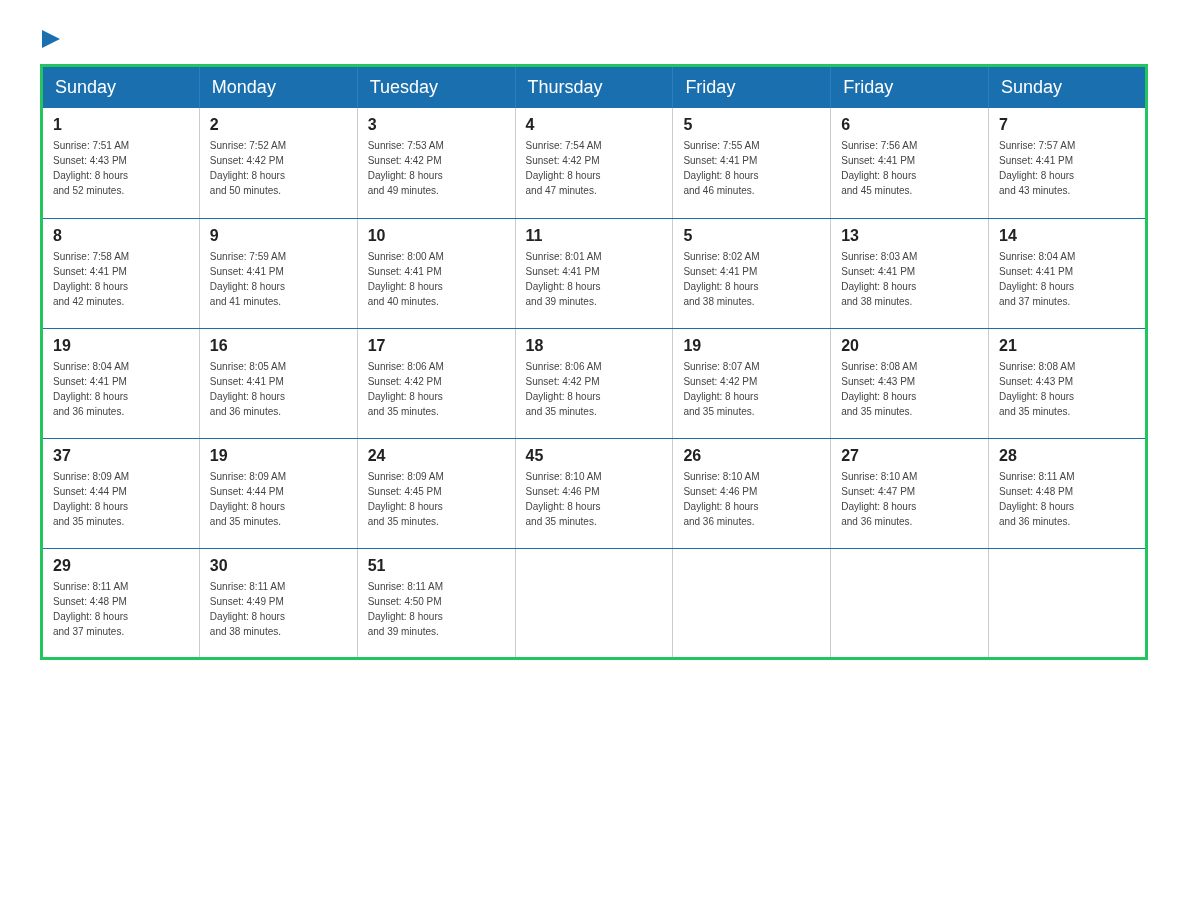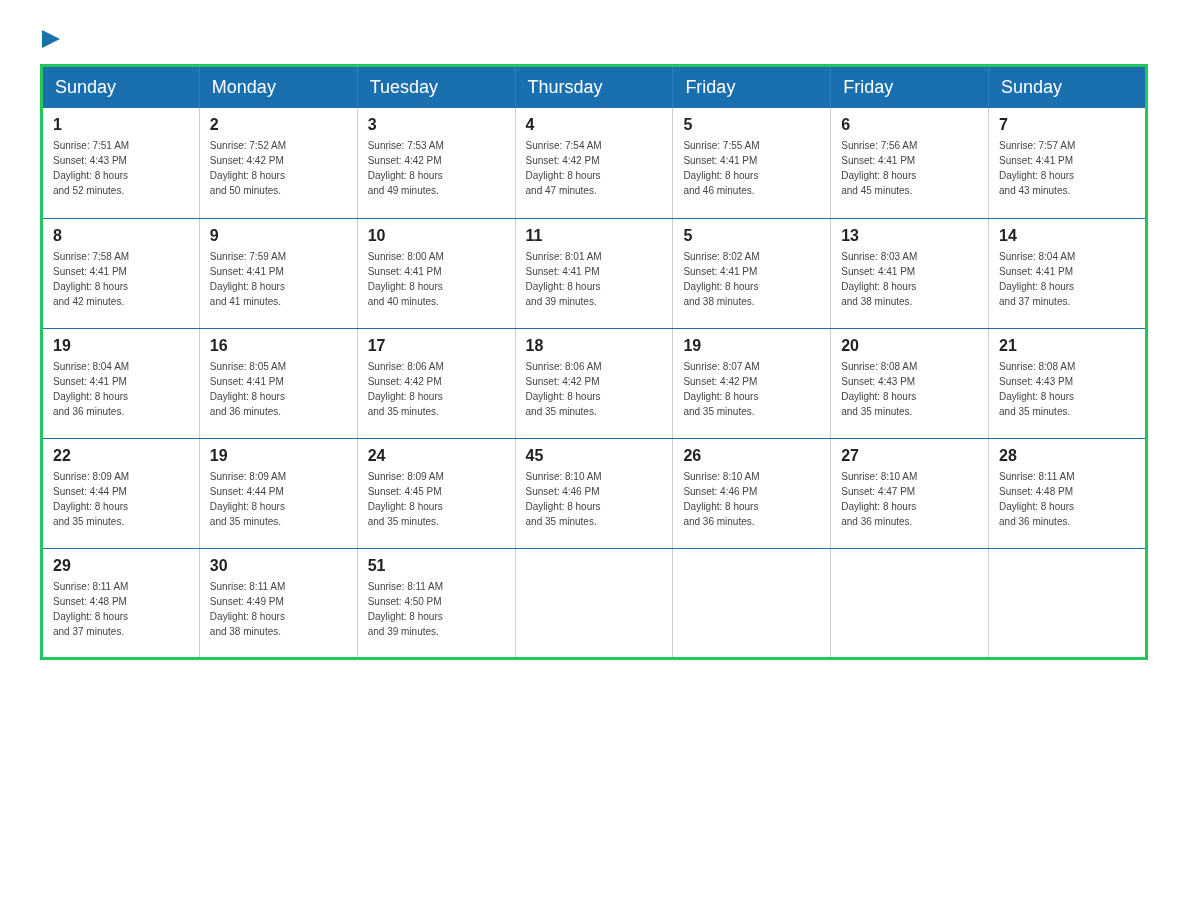--- a/index.html
+++ b/index.html
@@ -203,21 +203,21 @@
           <div class="day-number">20</div>
           <div class="day-info">Sunrise: 8:08 AM<br>Sunset: 4:43 PM<br>Daylight: 8 hours<br>and 35 minutes.</div>
         </td>
         <td>
           <div class="day-number">21</div>
           <div class="day-info">Sunrise: 8:08 AM<br>Sunset: 4:43 PM<br>Daylight: 8 hours<br>and 35 minutes.</div>
         </td>
       </tr>
       <tr>
         <td>
-          <div class="day-number">22</div>
+          <div class="day-number">37</div>
           <div class="day-info">Sunrise: 8:09 AM<br>Sunset: 4:44 PM<br>Daylight: 8 hours<br>and 35 minutes.</div>
         </td>
         <td>
           <div class="day-number">19</div>
           <div class="day-info">Sunrise: 8:09 AM<br>Sunset: 4:44 PM<br>Daylight: 8 hours<br>and 35 minutes.</div>
         </td>
         <td>
           <div class="day-number">24</div>
           <div class="day-info">Sunrise: 8:09 AM<br>Sunset: 4:45 PM<br>Daylight: 8 hours<br>and 35 minutes.</div>
         </td>

